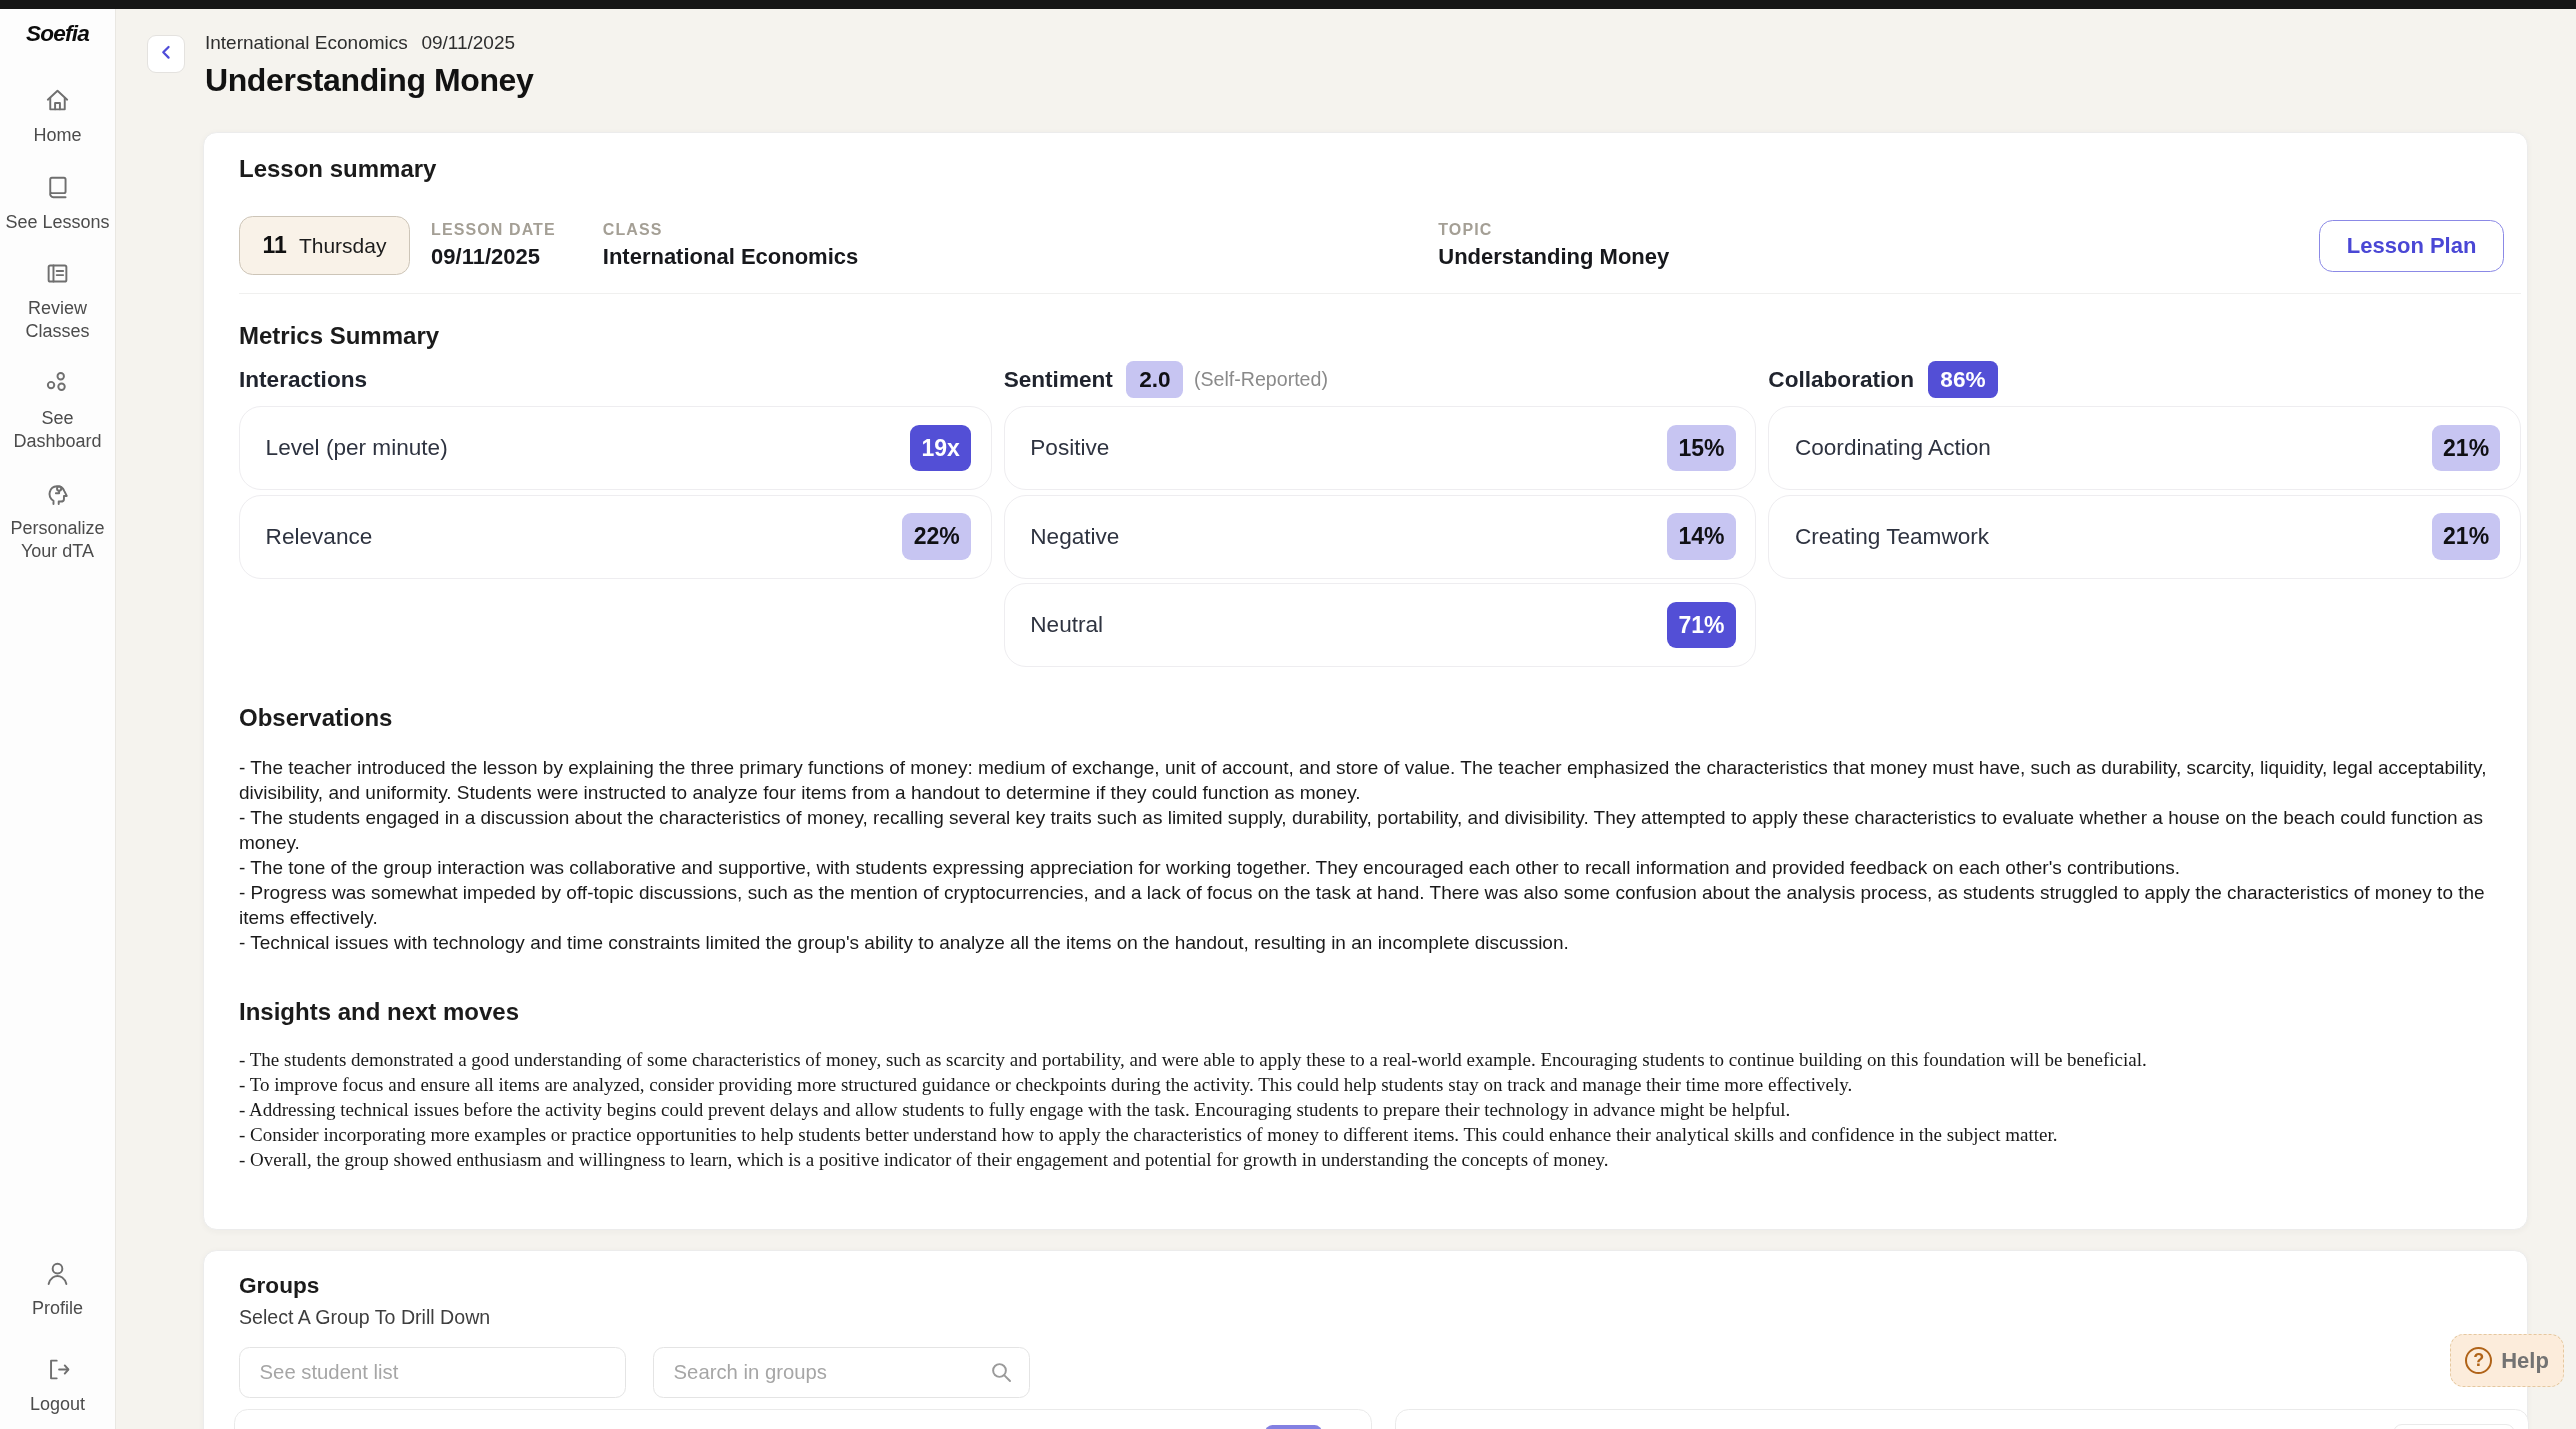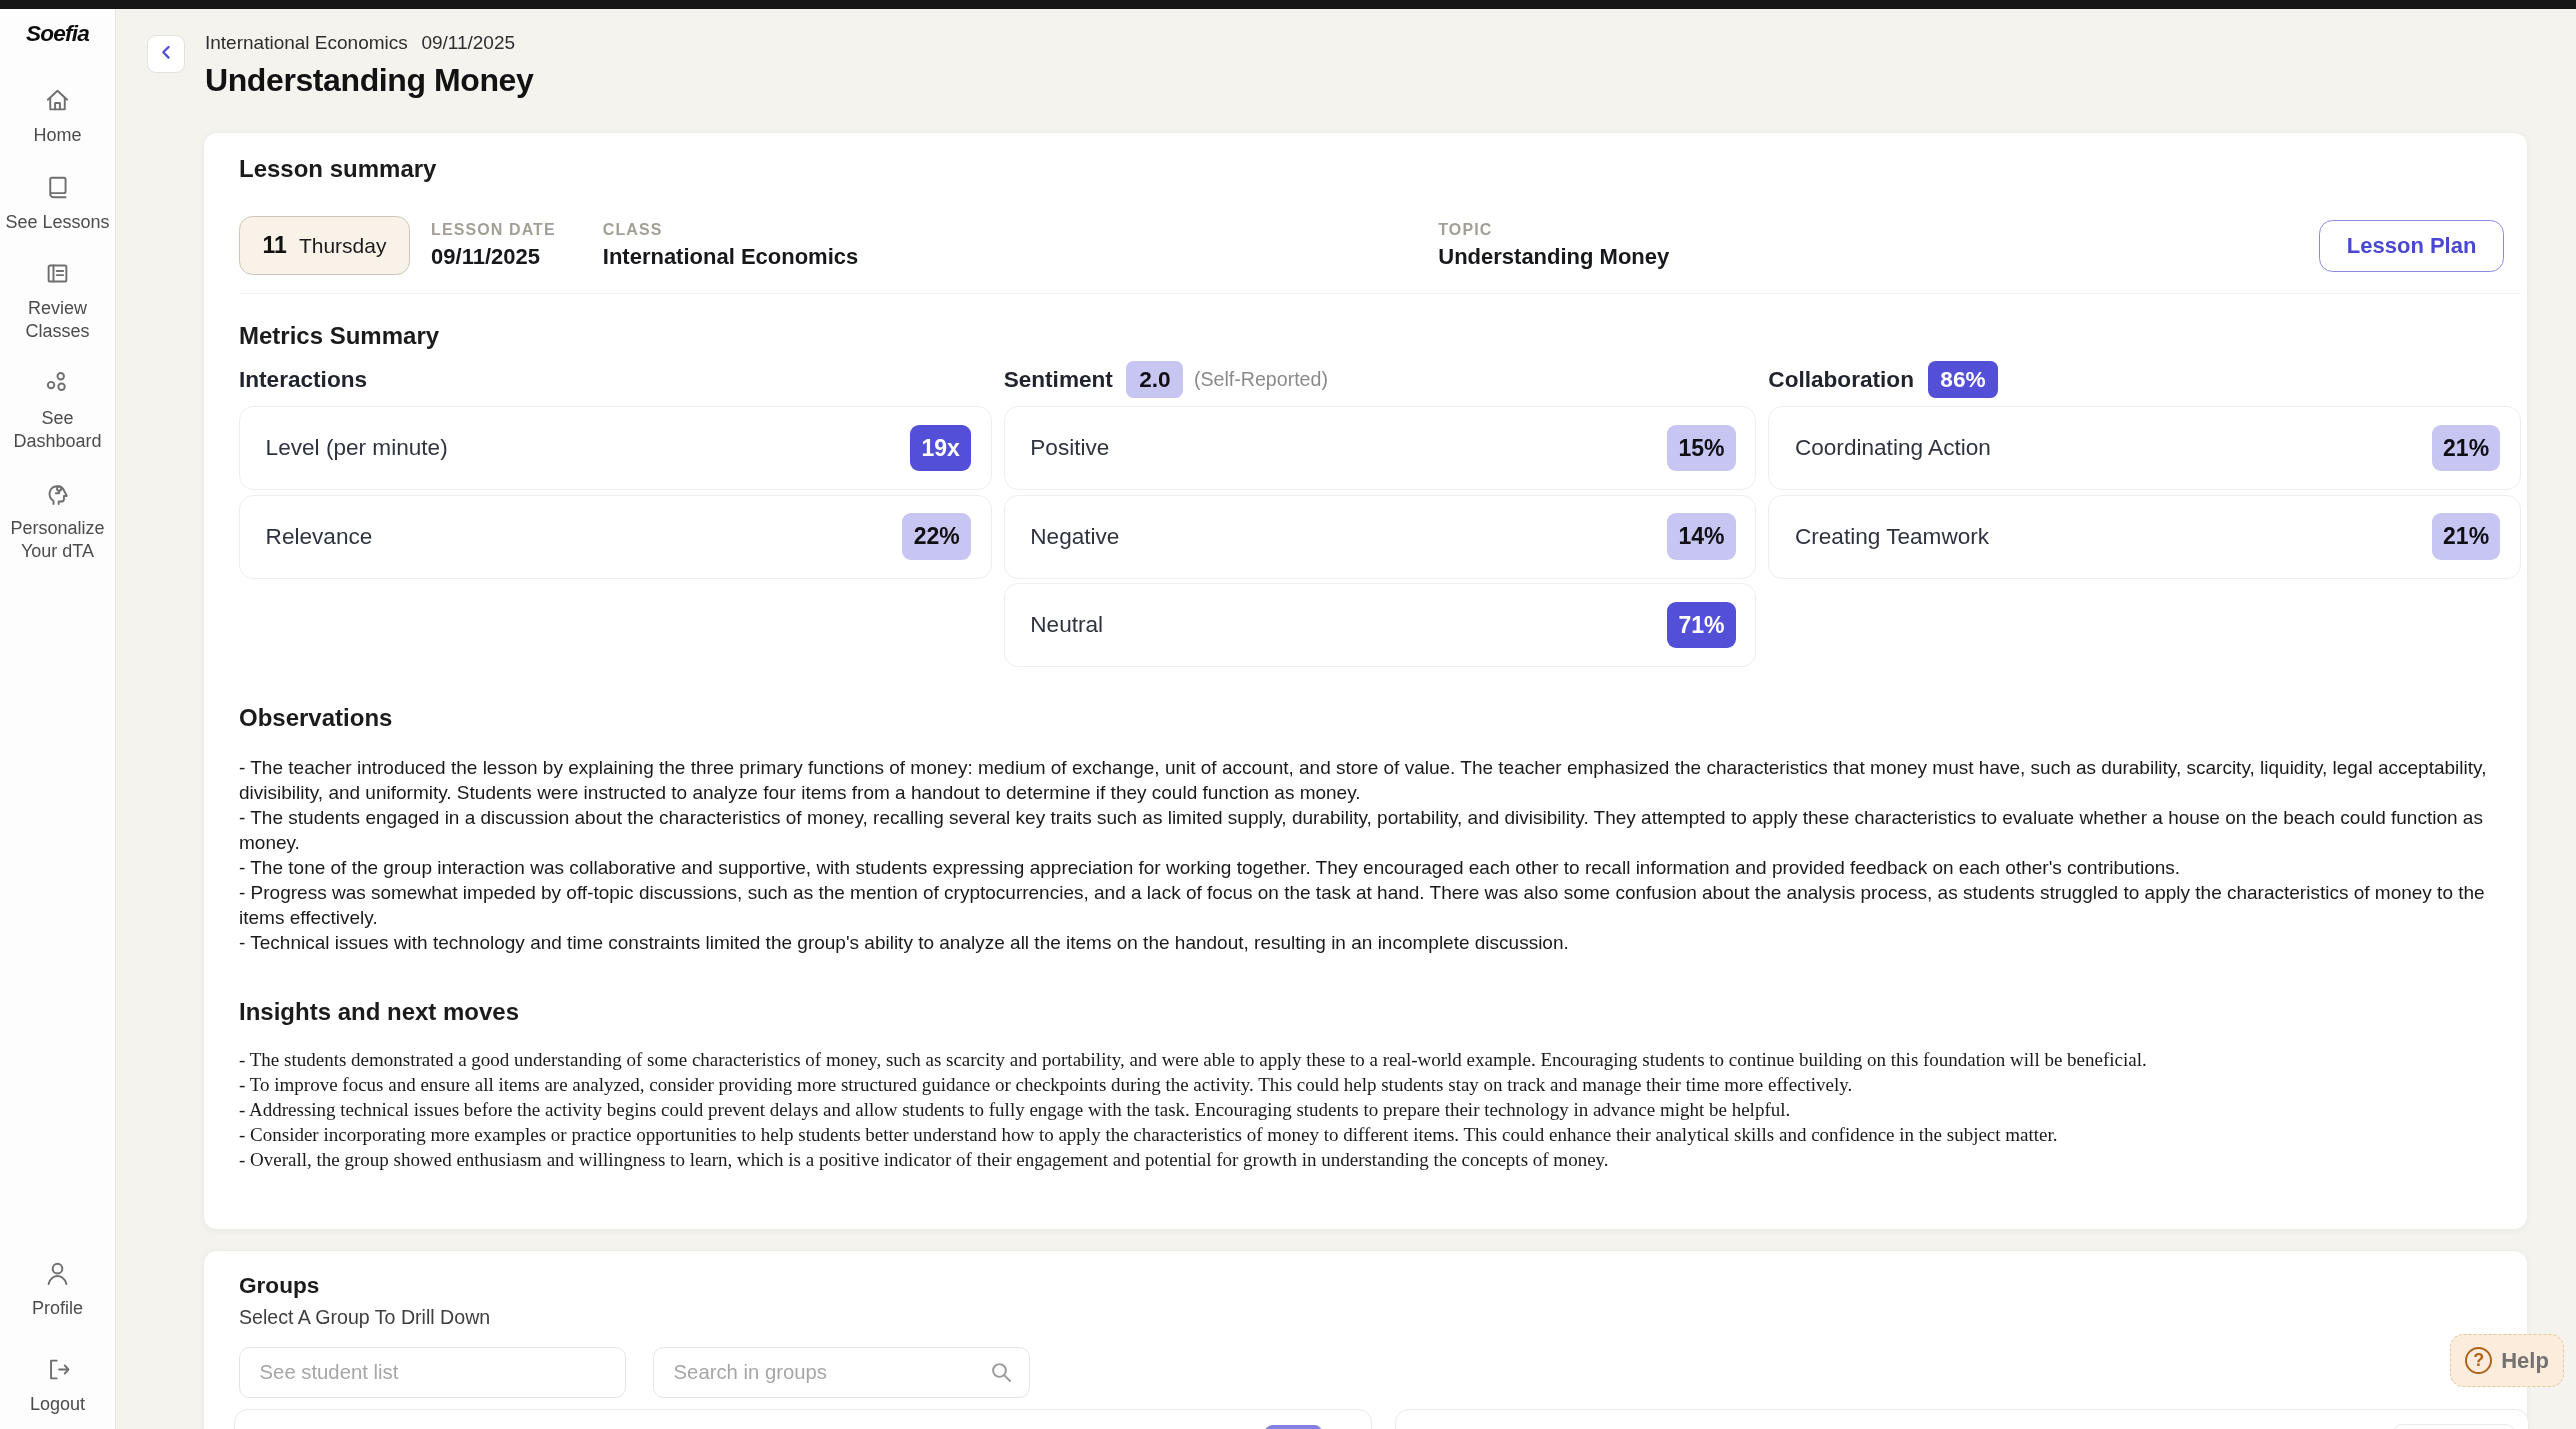--- a/index.html
+++ b/index.html
@@ -69,21 +69,21 @@
 
   
   .metrics-h { margin-top:27px; }
   .metrics-grid { margin-top:7.5px; display:grid; grid-template-columns:1fr 1fr 1fr; column-gap:12px; }
   .col-head { display:flex; align-items:center; height:44px; }
   .col-title { font-size:22.6px; font-weight:700; color:#20242e; }
   .head-badge { margin-left:13.6px; padding:5.3px 12.8px; border-radius:7.5px; font-size:22.6px; font-weight:800; }
   .head-suffix { margin-left:10.5px; font-size:19.6px; color:#8a8a8a; font-weight:500; }
   .metric-row {
     margin-top:4.5px; height:84px; background:#fff;
-    border:1.5px solid #eeedf0; border-radius:14px;
+    border:1.5px solid #eeedf0; border-radius:22px;
     display:flex; align-items:center; justify-content:space-between;
     padding:0 19.6px 0 25.6px;
     gap:32px;
   }
   .metric-label { font-size:22.6px; font-weight:500; color:#2e3340; }
   .badge { padding:9.8px 11.3px; border-radius:9px; font-size:23px; font-weight:800; min-width:54px; text-align:center; }
   .b-light  { background:#c7c5f2; color:#101014; }
   .b-solid  { background:#534fd6; color:#ffffff; }
   .b-medium { background:#7e7be2; color:#ffffff; }
 

